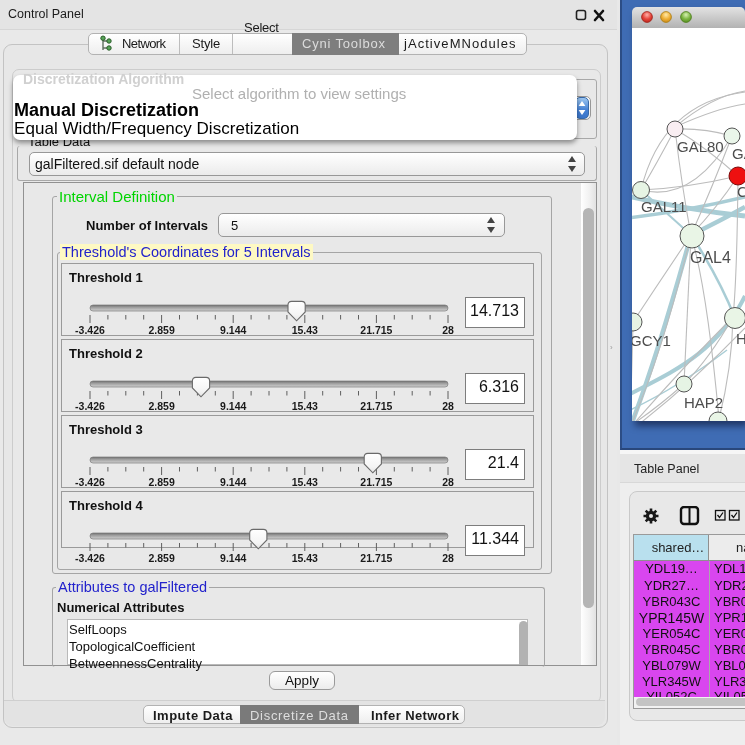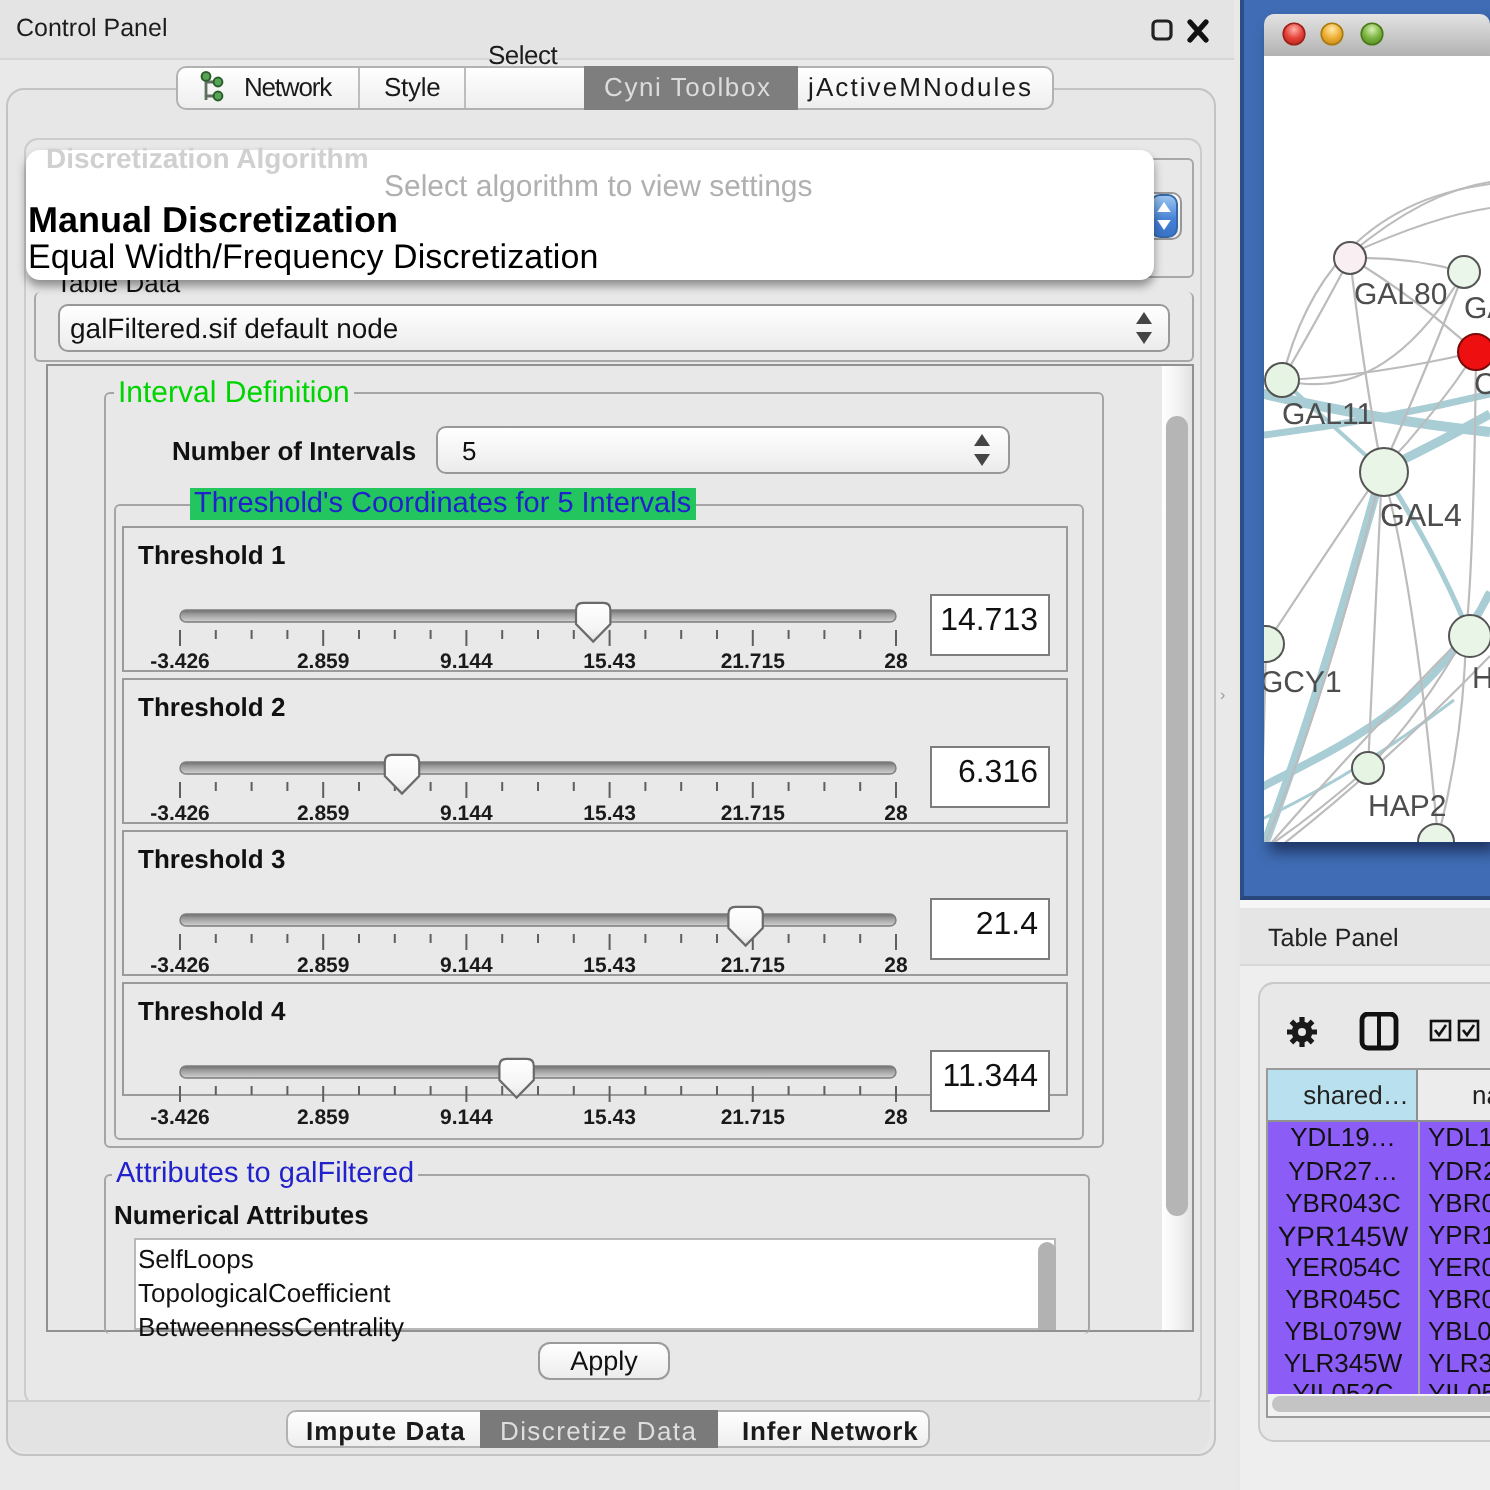--- a/index.html
+++ b/index.html
@@ -70,21 +70,21 @@
 
   <div class="abs bold" style="left:86px;top:218px;font-size:13px;color:#111;">Number of Intervals</div>
   <div class="abs" style="left:218px;top:213px;width:287px;height:24px;background:linear-gradient(#ffffff,#ebebeb);border:1px solid #989898;border-radius:5px;box-sizing:border-box;"></div>
   <div class="abs" style="left:231px;top:218px;font-size:13px;color:#111;">5</div>
   <svg class="abs" style="left:485px;top:216px;" width="12" height="18" viewBox="0 0 12 18">
     <path d="M6 1 L10 7 L2 7 Z" fill="#444"></path>
     <path d="M6 17 L10 11 L2 11 Z" fill="#444"></path>
   </svg>
 
   <div class="abs" style="left:57px;top:252px;width:483px;height:316px;border:1px solid #a5a5a5;border-radius:3px;"></div>
-  <div class="abs" style="left:60px;top:244px;font-size:14.5px;color:#2222cc;background:#22c55e;padding:0 2px;margin-left:35px;">Threshold's Coordinates for 5 Intervals</div>
+  <div class="abs" style="left:60px;top:244px;font-size:14.5px;color:#2222cc;background:#fef9c3;padding:0 2px;">Threshold's Coordinates for 5 Intervals</div>
 
   <div class="abs" style="left:61px;top:263px;width:473px;height:73px;border:1px solid #9a9a9a;background:#e9e9e9;box-sizing:border-box;">
     <div class="abs bold" style="left:7px;top:6px;font-size:13px;color:#111;">Threshold 1</div>
     <svg class="abs" style="left:0;top:36px;" width="473" height="37" viewBox="0 0 473 37">
       <defs>
           <linearGradient id="tg263" x1="0" y1="0" x2="0" y2="1">
             <stop offset="0" stop-color="#6e6e6e"></stop>
             <stop offset="0.35" stop-color="#9a9a9a"></stop>
             <stop offset="1" stop-color="#d2d2d2"></stop>
           </linearGradient>
@@ -327,21 +327,21 @@
     <rect x="39" y="1" width="17" height="17" rx="3" fill="none" stroke="#111" stroke-width="2.4"></rect>
     <path d="M47.5 2 V17" stroke="#111" stroke-width="2"></path>
     <g stroke="#111" stroke-width="1.3" fill="none">
       <rect x="73.5" y="4.5" width="9.5" height="9.5"></rect>
       <path d="M75.5 9 l2 2.5 3.5 -5"></path>
       <rect x="87.5" y="4.5" width="9.5" height="9.5"></rect>
       <path d="M89.5 9 l2 2.5 3.5 -5"></path>
     </g>
   </g>
 </svg>
-<div class="abs" style="left:633px;top:534px;width:112px;height:173px;overflow:hidden;background:#8b5cf6;border-top:1px solid #9a9a9a;border-left:1px solid #9a9a9a;border-bottom:1px solid #9a9a9a;">
+<div class="abs" style="left:633px;top:534px;width:112px;height:173px;overflow:hidden;background:#d946ef;border-top:1px solid #9a9a9a;border-left:1px solid #9a9a9a;border-bottom:1px solid #9a9a9a;">
   <div class="abs" style="left:0;top:0;width:75px;height:26px;background:#b9e0ee;border-right:1px solid #8f8f8f;border-bottom:1px solid #8f8f8f;box-sizing:border-box;text-align:center;text-indent:14px;font-size:13px;color:#222;line-height:26px;">shared…</div>
   <div class="abs" style="left:75px;top:0;width:60px;height:26px;background:#ececec;border-bottom:1px solid #8f8f8f;box-sizing:border-box;font-size:13px;color:#222;line-height:26px;"><span style="padding-left:27px;">name</span></div>
   <div class="abs" style="left:0;top:26px;width:75px;height:16px;text-align:center;font-size:13px;color:#111;">YDL19…</div>
   <div class="abs" style="left:80px;top:26px;width:70px;font-size:13px;color:#111;">YDL19</div>
   <div class="abs" style="left:0;top:43px;width:75px;height:16px;text-align:center;font-size:13px;color:#111;">YDR27…</div>
   <div class="abs" style="left:80px;top:43px;width:70px;font-size:13px;color:#111;">YDR27</div>
   <div class="abs" style="left:0;top:59px;width:75px;height:16px;text-align:center;font-size:13px;color:#111;">YBR043C</div>
   <div class="abs" style="left:80px;top:59px;width:70px;font-size:13px;color:#111;">YBR04</div>
   <div class="abs" style="left:0;top:75px;width:75px;height:16px;text-align:center;font-size:14px;color:#111;">YPR145W</div>
   <div class="abs" style="left:80px;top:75px;width:70px;font-size:13px;color:#111;">YPR14</div>

